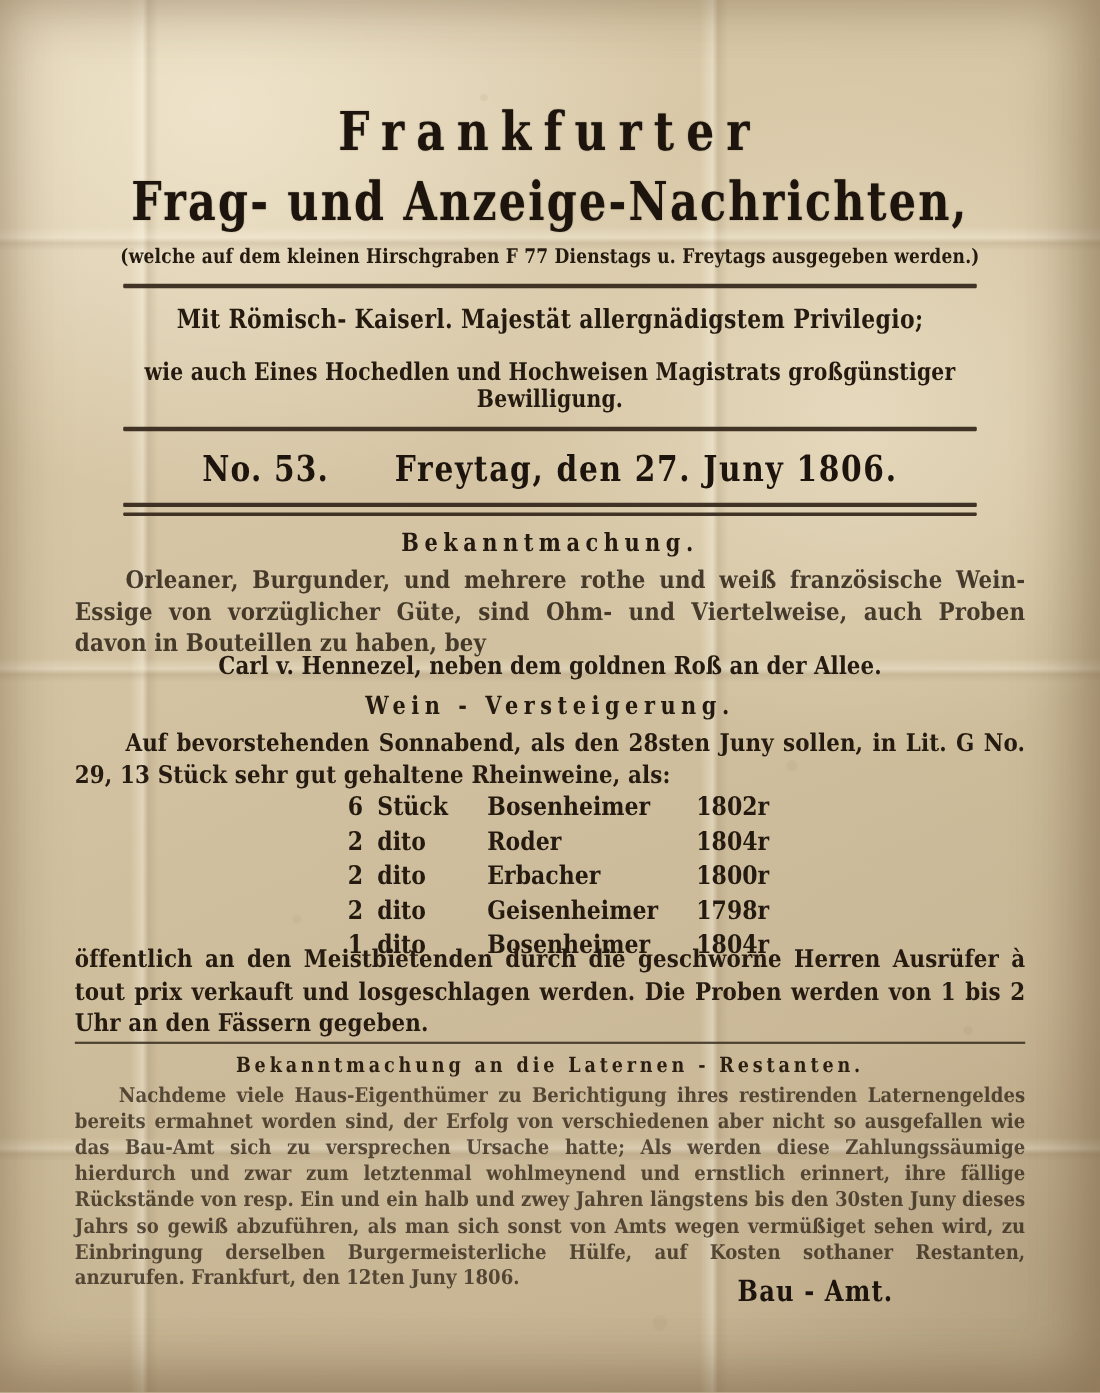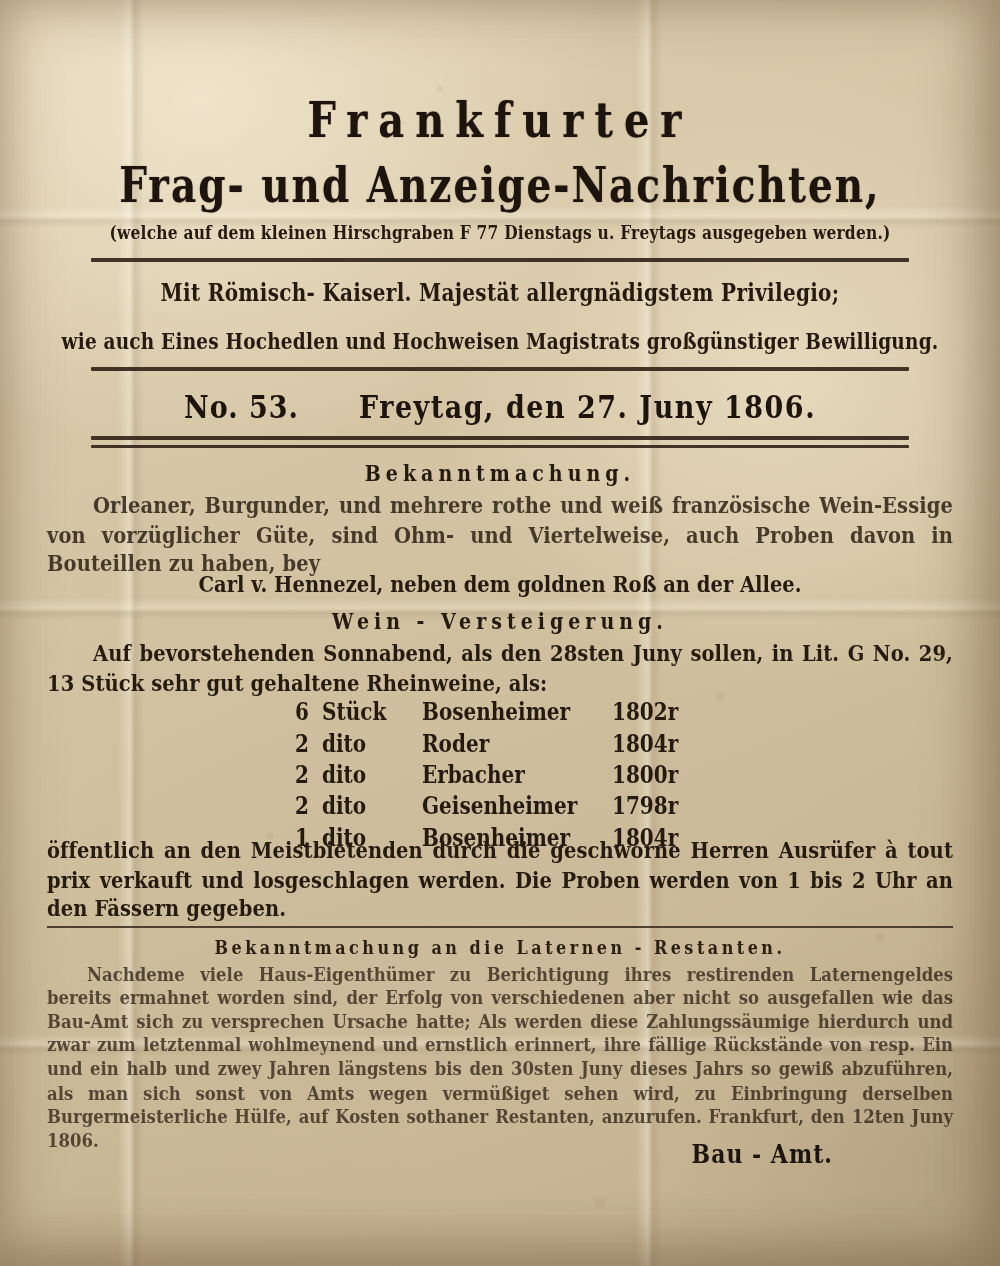--- a/index.html
+++ b/index.html
@@ -52,21 +52,21 @@
     left: 0; right: 0; height: 22px;
     background: linear-gradient(180deg, rgba(255,250,235,0) 0%, rgba(255,250,235,0.3) 45%, rgba(140,120,90,0.16) 68%, rgba(255,250,235,0) 100%);
   }
   .edge-dark {
     position: absolute; inset: 0; pointer-events: none;
     box-shadow: inset 0 0 60px rgba(120,98,65,0.35), inset -30px 0 50px rgba(110,88,58,0.25), inset 0 -26px 45px rgba(110,88,58,0.25);
   }
 
   .content {
     position: relative;
-    padding: 0 47px;
+    padding: 0 68px;
     z-index: 3;
   }
 
   
   .masthead {
     text-align: center;
     padding-top: 96px;
   }
   .mast-line1 {
     font-family: "DejaVu Serif", serif;

